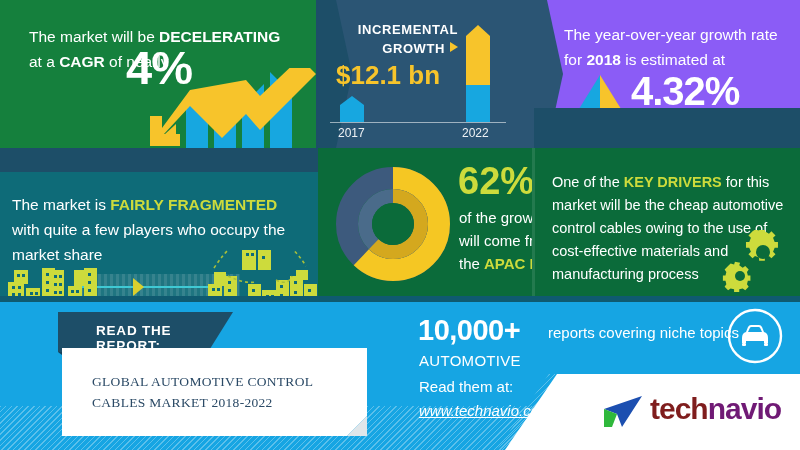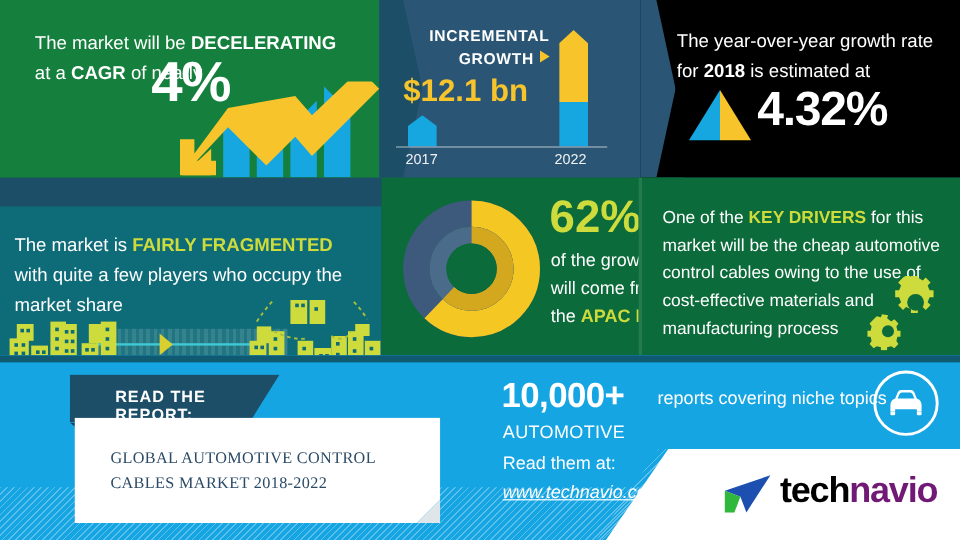--- a/index.html
+++ b/index.html
@@ -22,21 +22,21 @@
   }
   .stripes-blue{
     background-image:repeating-linear-gradient(-45deg,
       rgba(255,255,255,0.30) 0px, rgba(255,255,255,0.30) 1px,
       rgba(0,0,0,0) 1px, rgba(0,0,0,0) 4px);
   }
 
   
   #p1{left:0;top:0;width:316px;height:148px;background:#15803d;}
   #p2{left:316px;top:0;width:218px;height:148px;background:#2b5574;}
-  #p3{left:534px;top:0;width:266px;height:148px;background:#000000;}
+  #p3{left:534px;top:0;width:266px;height:108px;background:#8b5cf6;}
 
   #p2-notch{position:absolute;left:0;top:0;width:36px;height:148px;background:#1d4e68;
     clip-path:polygon(0 0,20px 0,36px 74px,20px 148px,0 148px);}
   #p3-notch{position:absolute;left:-1px;top:0;width:30px;height:148px;background:#2b5574;
     clip-path:polygon(0 0,14px 0,30px 74px,14px 148px,0 148px);}
 
   .t1{color:#ffffff;font-size:15.5px;line-height:25px;font-weight:400;}
   .t1 b{font-weight:700;}
   #p1 .txt{position:absolute;left:29px;top:24px;width:262px;}
   #big4{position:absolute;left:126px;top:44px;color:#ffffff;font-weight:700;
@@ -110,21 +110,21 @@
     text-decoration:underline;}
 
   #caricon{position:absolute;left:726px;top:11px;width:58px;height:58px;}
 
   #logoplate{position:absolute;left:505px;top:78px;width:295px;height:76px;background:#ffffff;
     clip-path:polygon(52px 0,295px 0,295px 76px,0 76px);}
   #logoplate-edge{position:absolute;left:497px;top:78px;width:62px;height:76px;
     clip-path:polygon(52px 0,62px 0,10px 76px,0 76px);}
   #logo{position:absolute;left:598px;top:94px;width:186px;height:44px;}
   #logotext{position:absolute;left:52px;top:2px;font-size:30px;font-weight:700;letter-spacing:-1px;}
-  #logotext .a{color:#000000;}
+  #logotext .a{color:#7f1d1d;}
   #logotext .b{color:#701a75;}
 </style>
 </head>
 <body>
 
 <div id="canvas">
 
   <div class="panel" id="p1">
     <div class="txt t1">
       <span>The market will be </span><b>DECELERATING</b><span> at a </span><b>CAGR</b><span> of nearly</span>

